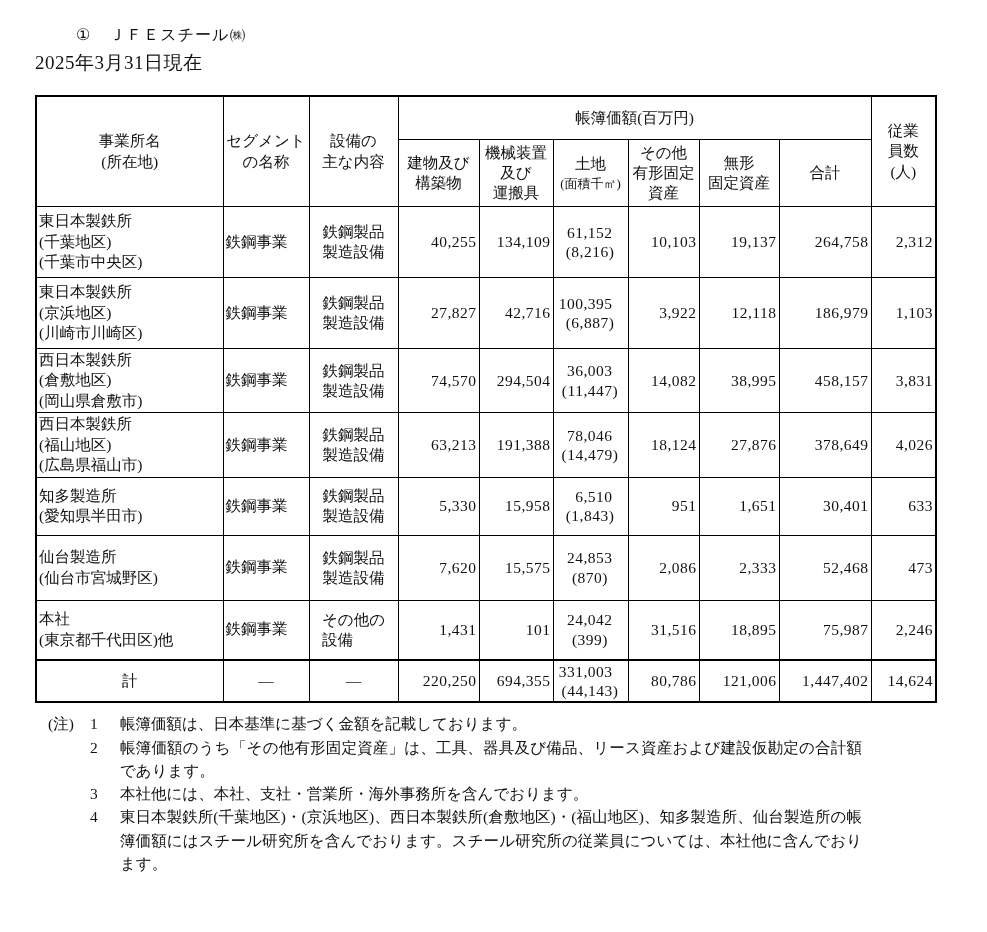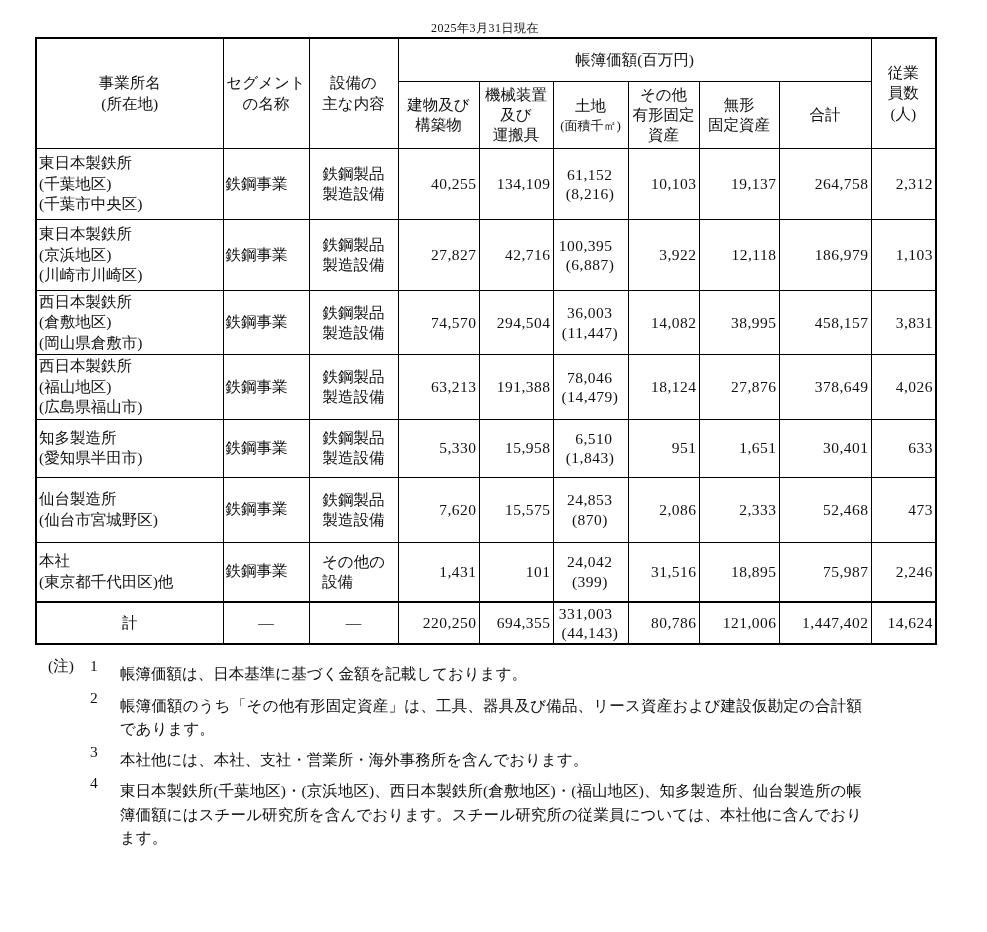--- a/index.html
+++ b/index.html
@@ -7,21 +7,21 @@
     width:987px;height:932px;
     background:#ffffff;color:#111;
     font-family:"Liberation Serif","DejaVu Serif",serif;
     font-size:15.5px;
     -webkit-font-smoothing:antialiased;
   }
   .sheet{position:relative;padding-top:16px;}
   .section-title{margin-left:57px;font-size:16px;letter-spacing:1px;}
   .subsection-title{margin-left:76px;margin-top:9px;font-size:16px;letter-spacing:1px;}
   .subsection-title .num{margin-right:18px;}
-  .asof{width:900px;margin-left:35px;text-align:center;font-size:12px;margin-top:4px;margin-bottom:0;letter-spacing:0.5px;}
+  .asof{width:900px;margin-left:35px;text-align:left;font-size:19px;margin-top:4px;margin-bottom:19px;letter-spacing:0.5px;}
 
   table.assets{
     margin-left:35px;width:900px;
     border-collapse:collapse;table-layout:fixed;
     border:2px solid #000;
   }
   table.assets th,table.assets td{
     border:1px solid #000;
     font-weight:400;font-size:15.5px;
     vertical-align:middle;
@@ -48,28 +48,31 @@
   .r5 td{height:55px;}
   .r6 td{height:62px;}
   .r7 td{height:56px;}
   tr.total td{height:37px;}
 
   .notes{margin-left:48px;margin-top:9px;display:flex;font-size:15.5px;}
   .notes-label{width:42px;flex:none;line-height:1.5;}
   .notes-items{width:780px;}
   .note-item{display:flex;}
   .note-num{width:30px;flex:none;line-height:1.5;}
-  .note-text{width:742px;line-height:1.5;text-align:justify;margin-top:8px;}
+  .note-text{width:742px;line-height:1.5;text-align:justify;}
 </style>
 </head>
 <body>
 
 <div class="sheet">
 
 
+  <div class="subsection-title">
+    <span class="num">①</span><span>ＪＦＥスチール㈱</span>
+  </div>
 
   <div class="asof">2025年3月31日現在</div>
 
   <table class="assets">
     <colgroup>
       <col style="width:187px">
         <col style="width:86px">
         <col style="width:89px">
       <col style="width:81px">
         <col style="width:74px">

